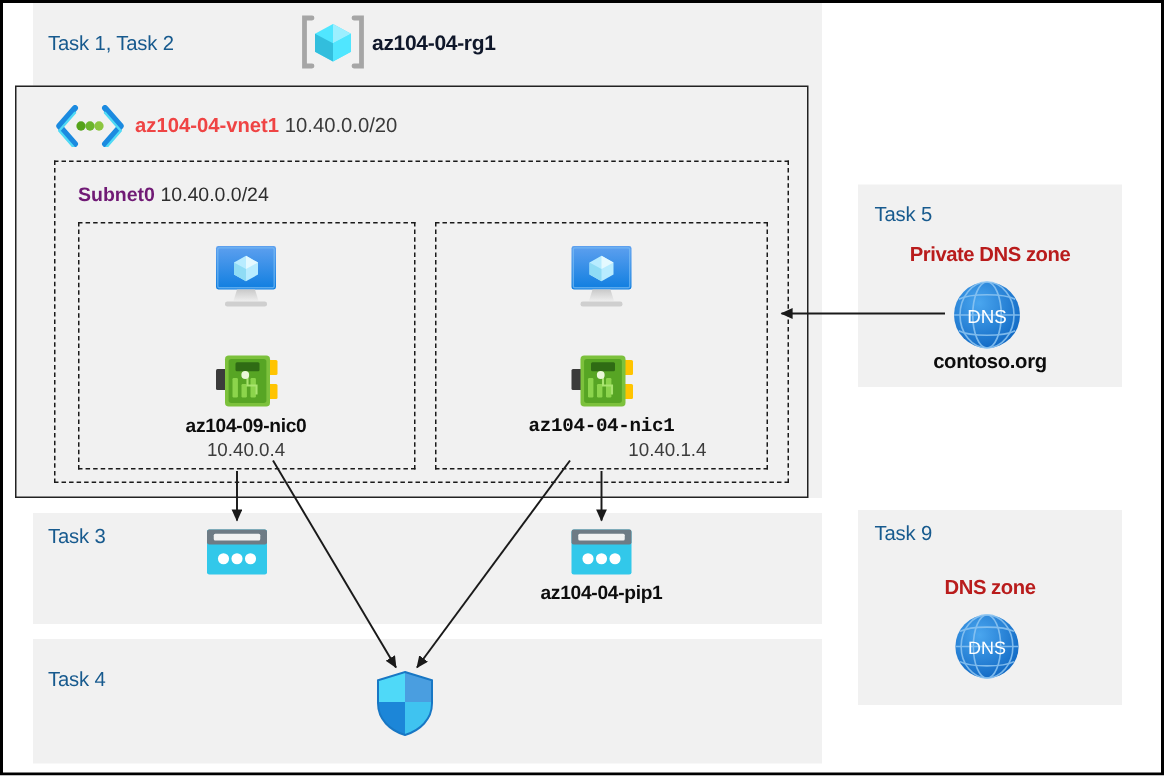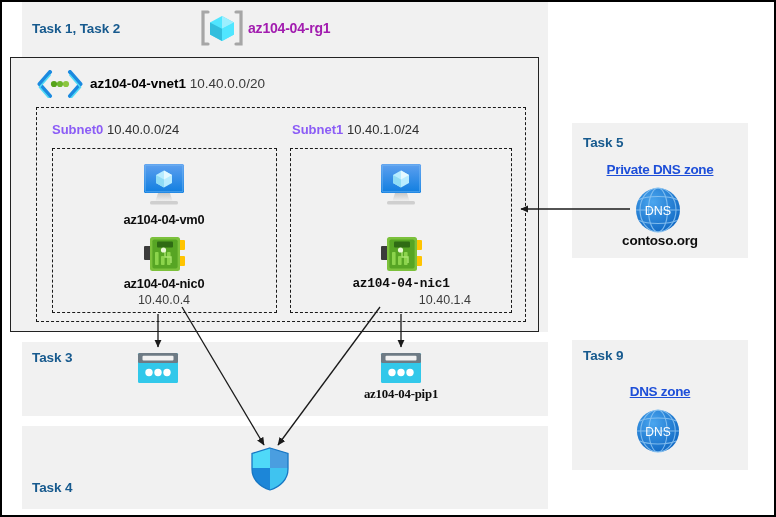--- a/index.html
+++ b/index.html
@@ -18,57 +18,57 @@
   }
 
   
   .panel-gray{
     position:absolute;
     background:#f1f1f1;
   }
   .tasklabel{
     position:absolute;
     color:#175a8e;
-    font-weight:bold;
+    font-weight:normal;
     font-size:13.5px;
     letter-spacing:-0.1px;
     white-space:nowrap;
     text-align:center;
   }
 
   
   .vnet-box{
     position:absolute;
     border:1.6px solid #222222;
     background:#f1f1f1;
     box-sizing:border-box;
   }
   .vnet-title{
     position:absolute;
     white-space:nowrap;
     font-size:13.5px;
     color:#262626;
   }
-  .vnet-title b{font-weight:bold;color:#000000;}
+  .vnet-title b{font-weight:bold;color:#ef4444;}
   .vnet-title span.cidr{font-weight:normal;color:#3a3a3a;}
 
   
   .dashed{
     position:absolute;
     border:1.5px dashed #1a1a1a;
     box-sizing:border-box;
     background:transparent;
   }
   .subnet-title{
     position:absolute;
     white-space:nowrap;
     font-size:13px;
     color:#2e2e2e;
   }
-  .subnet-title b{font-weight:bold;color:#8b5cf6;}
+  .subnet-title b{font-weight:bold;color:#701a75;}
 
   
   .nodelabel{
     position:absolute;
     text-align:center;
     font-weight:bold;
     font-size:12.8px;
     color:#0d0d0d;
     white-space:nowrap;
     letter-spacing:-0.2px;
@@ -79,30 +79,29 @@
     font-weight:normal;
     font-size:12.5px;
     color:#3c3c3c;
     white-space:nowrap;
   }
   .heading-black{
     position:absolute;
     text-align:center;
     font-weight:bold;
     font-size:13.5px;
-    color:#1d4ed8;
+    color:#b91c1c;
     white-space:nowrap;
     letter-spacing:-0.3px;
-    text-decoration:underline;
   }
   .rg-title{
     position:absolute;
     font-weight:bold;
     font-size:14px;
-    color:#a21caf;
+    color:#0f172a;
     white-space:nowrap;
     letter-spacing:-0.2px;
   }
 
   svg.icon{display:block;}
   .iconwrap{position:absolute;}
   #edges{position:absolute;left:0;top:0;width:776px;height:517px;pointer-events:none;}
 </style>
 </head>
 <body>
@@ -165,44 +164,39 @@
       </defs>
       <rect x="8" y="4" width="40" height="29" rx="1.6" fill="url(#vmScreen0)"></rect>
       <rect x="9.2" y="5.2" width="37.6" height="26.6" rx="1" fill="none" stroke="#7fc0f5" stroke-width="0.9" opacity="0.65"></rect>
       <path d="M28 10.5 L36 15 L36 23 L28 27.5 L20 23 L20 15 Z" fill="#b8ecff"></path>
       <path d="M28 10.5 L36 15 L28 19.4 Z" fill="#e4f9ff"></path>
       <path d="M20 15 L28 19.4 L28 27.5 L20 23 Z" fill="#8fdcf5"></path>
       <path d="M22 33 h12 l2.5 8 h-17 Z" fill="url(#vmStand0)"></path>
       <rect x="14" y="41" width="28" height="3.4" rx="1.5" fill="#cfcfcf"></rect>
     </svg>
   </div>
-  <div class="nodelabel" style="left:92px;top:210px;width:140px;">az104-04-vm0</div>
 
   <div class="iconwrap" style="left:140px;top:232px;width:46px;height:40px;">
     <svg class="icon" width="46" height="40" viewBox="0 0 46 40">
       <rect x="2" y="12" width="7" height="14" rx="1" fill="#3b3b3b"></rect>
       <rect x="36" y="6" width="7" height="10" rx="1" fill="#ffc400"></rect>
       <rect x="36" y="22" width="7" height="10" rx="1" fill="#ffc400"></rect>
       <rect x="8" y="3" width="30" height="34" rx="2.5" fill="#7cc13c"></rect>
       <rect x="10.4" y="5.4" width="25.2" height="29.2" rx="1.8" fill="#57a524"></rect>
       <rect x="15" y="7.5" width="16" height="6" rx="1" fill="#2f6b14"></rect>
       <rect x="13" y="18" width="3.6" height="13" rx="0.8" fill="#8cd44c"></rect>
       <rect x="19" y="22" width="3.6" height="9" rx="0.8" fill="#8cd44c"></rect>
       <rect x="25" y="18" width="3.6" height="13" rx="0.8" fill="#8cd44c"></rect>
       <path d="M23 16 v7 h6 v6" fill="none" stroke="#a9e46f" stroke-width="1.4"></path>
       <circle cx="21.5" cy="16" r="2.6" fill="#eaf7d8"></circle>
     </svg>
   </div>
-  <div class="nodelabel" style="left:92px;top:274px;width:140px;">az104-04-nic0</div>
+  <div class="nodelabel" style="left:92px;top:274px;width:140px;">az104-09-nic0</div>
   <div class="nodesub" style="left:92px;top:291px;width:140px;">10.40.0.4</div>
 
-  <div class="subnet-title" style="left:290px;top:120px;">
-    <b>Subnet1</b>
-    <span>10.40.1.0/24</span>
-  </div>
   <div class="dashed" style="left:288px;top:146px;width:222px;height:165px;"></div>
 
   <div class="iconwrap" style="left:371px;top:158px;width:56px;height:50px;">
     <svg class="icon" width="56" height="50" viewBox="0 0 56 50">
       <defs>
         <linearGradient id="vmScreen1" x1="0" y1="0" x2="0" y2="1">
           <stop offset="0%" stop-color="#5ea0ef"></stop>
           <stop offset="100%" stop-color="#0f7ee0"></stop>
         </linearGradient>
         <linearGradient id="vmStand1" x1="0" y1="0" x2="0" y2="1">
@@ -255,24 +249,24 @@
   <div class="iconwrap" style="left:377px;top:350px;width:44px;height:32px;">
     <svg class="icon" width="44" height="32" viewBox="0 0 44 32">
       <rect x="2" y="1" width="40" height="30" rx="1.5" fill="#32c8ea"></rect>
       <rect x="2" y="1" width="40" height="10" rx="1.5" fill="#6e7b85"></rect>
       <rect x="6.5" y="3.8" width="31" height="4.6" rx="1" fill="#f2f2f2"></rect>
       <circle cx="13" cy="20.5" r="3.7" fill="#ffffff"></circle>
       <circle cx="22" cy="20.5" r="3.7" fill="#ffffff"></circle>
       <circle cx="31" cy="20.5" r="3.7" fill="#ffffff"></circle>
     </svg>
   </div>
-  <div class="nodelabel" style="left:329px;top:385px;width:140px;font-family:Liberation Serif, serif;">az104-04-pip1</div>
+  <div class="nodelabel" style="left:329px;top:385px;width:140px;">az104-04-pip1</div>
 
   <div class="panel-gray" style="left:20px;top:424px;width:526px;height:83px;"></div>
-  <div class="tasklabel" style="left:30px;top:443px;margin-top:35px;">Task 4</div>
+  <div class="tasklabel" style="left:30px;top:443px;">Task 4</div>
 
   <div class="iconwrap" style="left:247px;top:444px;width:42px;height:46px;">
     <svg class="icon" width="42" height="46" viewBox="0 0 42 46">
       <path d="M21 2 L39 7.5 V23 C39 33.5 31 41 21 44 C11 41 3 33.5 3 23 V7.5 Z" fill="#2f9be0"></path>
       <clipPath id="shClip">
         <path d="M21 2 L39 7.5 V23 C39 33.5 31 41 21 44 C11 41 3 33.5 3 23 V7.5 Z"></path>
       </clipPath>
       <g clip-path="url(#shClip)">
         <rect x="0" y="0" width="21" height="22" fill="#4fd9f8"></rect>
         <rect x="21" y="0" width="21" height="22" fill="#4a9ee0"></rect>

